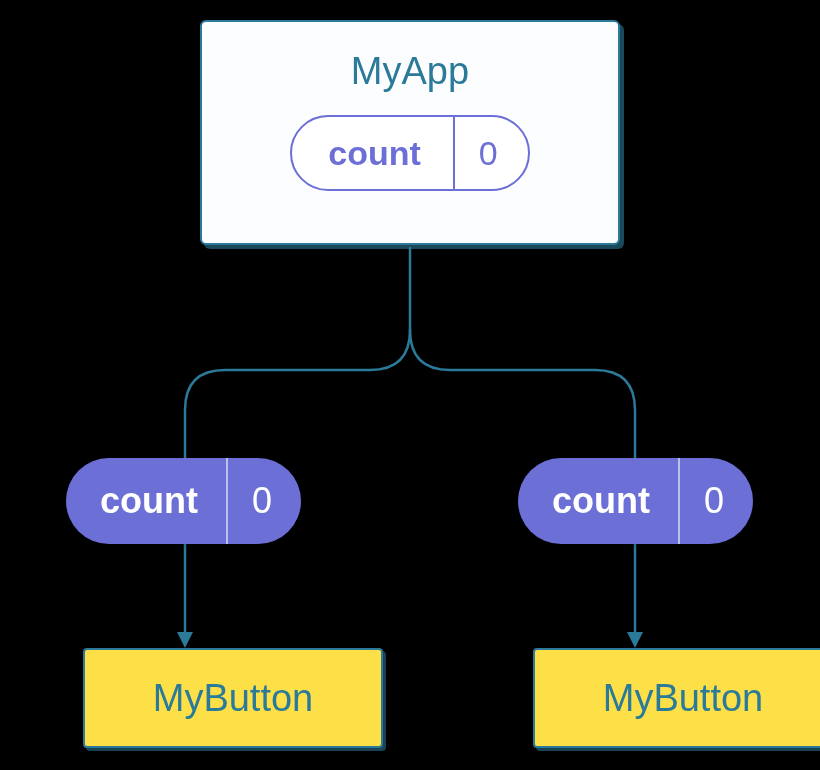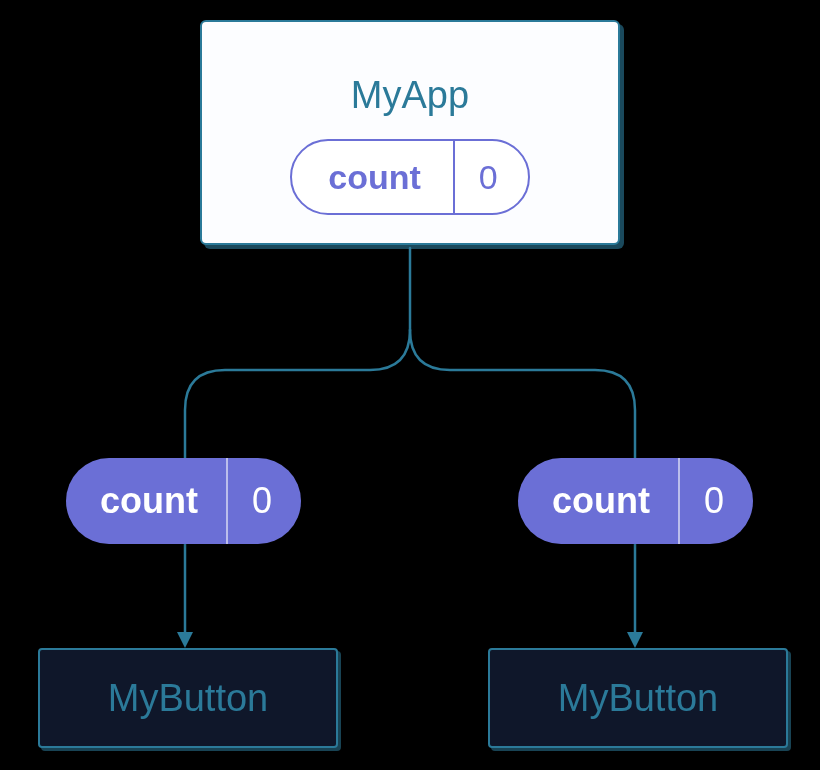--- a/index.html
+++ b/index.html
@@ -32,21 +32,20 @@
       display: flex;
       flex-direction: column;
       align-items: center;
       padding-top: 28px;
     }
     .parent-title {
       color: #2b7a99;
       font-size: 38px;
       font-weight: 500;
       margin-bottom: 22px;
-      margin-top: 24px;
     }
     
     .pill {
       display: flex;
       align-items: stretch;
       border-radius: 999px;
       overflow: hidden;
       height: 76px;
     }
     .pill-outline {
@@ -106,30 +105,31 @@
     }
     .pill-right {
       left: 518px;
       top: 458px;
     }
     
     .child-box {
       position: absolute;
       width: 300px;
       height: 100px;
-      background: #0f172a;
+      background: #fde047;
       border: 2px solid #2b7a99;
       border-radius: 4px;
       box-shadow: 3px 3px 0 rgba(43,122,153,0.55);
       display: flex;
       align-items: center;
       justify-content: center;
       color: #2b7a99;
       font-size: 38px;
       font-weight: 500;
+      margin-left: 45px;
     }
     .child-left {
       left: 38px;
       top: 648px;
     }
     .child-right {
       left: 488px;
       top: 648px;
     }
     

